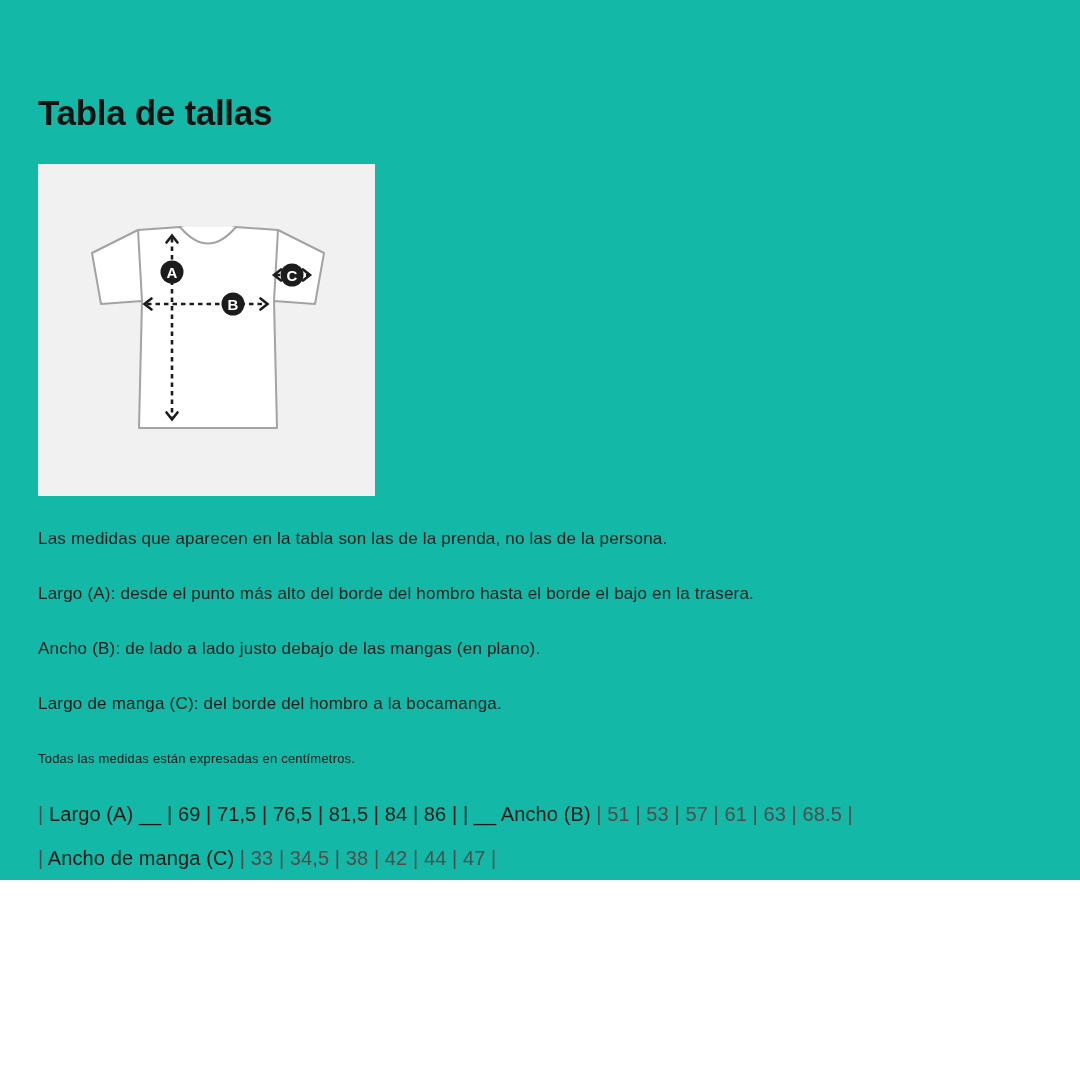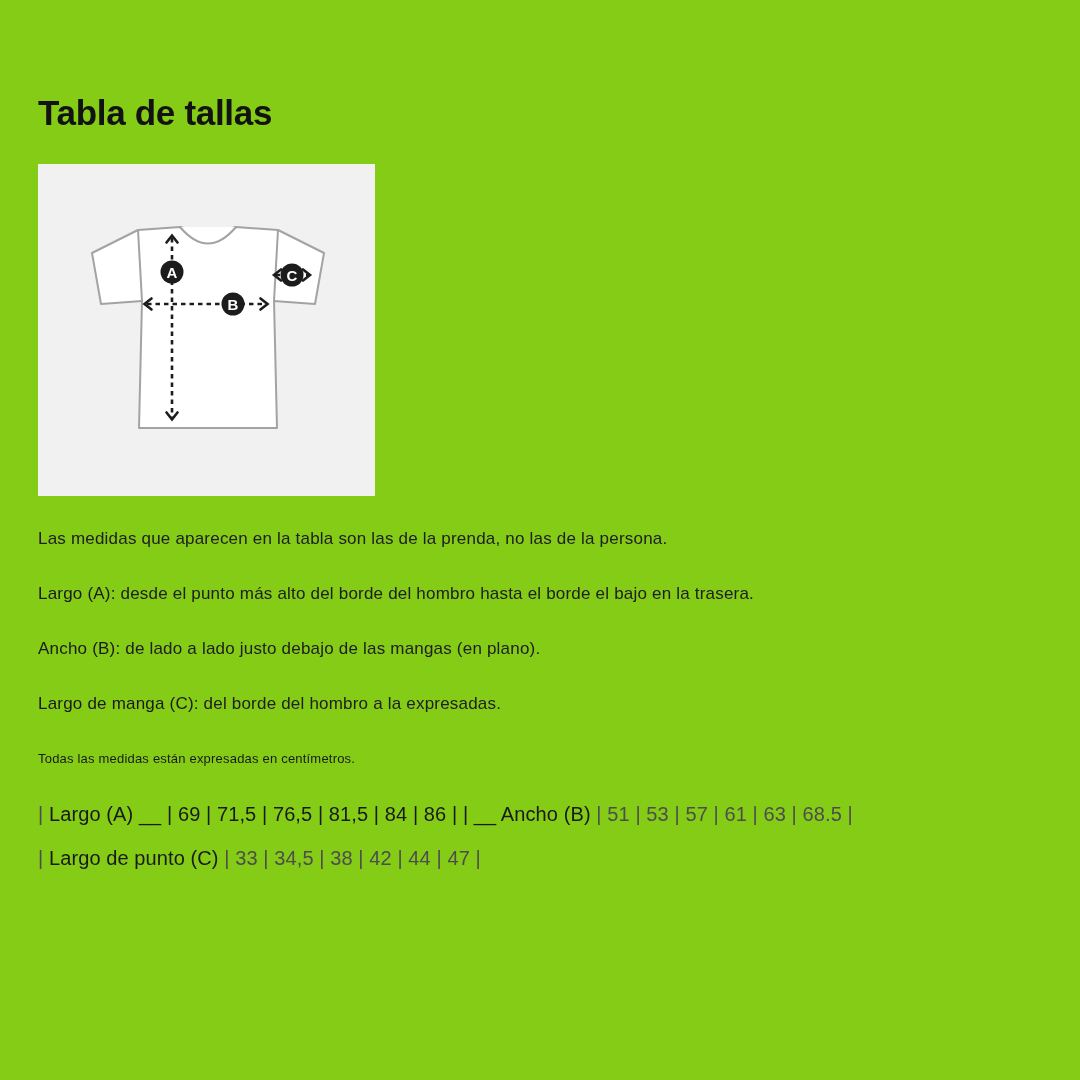--- a/index.html
+++ b/index.html
@@ -1,20 +1,20 @@
 <!DOCTYPE html>
 <html><head>
 <meta charset="utf-8">
 <style>
   * { box-sizing: border-box; margin: 0; padding: 0; }
   html, body { background: #ffffff; }
   .page {
     width: 1080px;
-    height: 1080px;
-    background: #84cc16;
+    height: 880px;
+    background: #14b8a6;
     position: relative;
     overflow: hidden;
     font-family: "Liberation Sans", "DejaVu Sans", sans-serif;
   }
   .content {
     padding: 92px 38px 0 38px;
   }
   h1.title {
     font-size: 35px;
     line-height: 42px;
@@ -94,23 +94,23 @@
         <text x="254" y="116.5" text-anchor="middle" font-size="15" font-weight="bold" fill="#ffffff" font-family="Liberation Sans, DejaVu Sans, sans-serif">C</text>
       </svg>
     </div>
 
     <p class="body">Las medidas que aparecen en la tabla son las de la prenda, no las de la persona.</p>
 
     <p class="body"><b>Largo (A):</b><span> desde el punto más alto del borde del hombro hasta el borde el bajo en la trasera.</span></p>
 
     <p class="body"><b>Ancho (B):</b><span> de lado a lado justo debajo de las mangas (en plano).</span></p>
 
-    <p class="body"><b>Largo de manga (C):</b><span> del borde del hombro a la expresadas.</span></p>
+    <p class="body"><b>Largo de manga (C):</b><span> del borde del hombro a la bocamanga.</span></p>
 
     <p class="bold-note">Todas las medidas están expresadas en centímetros.</p>
 
 
     <p class="table-line"><span>| </span><b>Largo (A) __ | 69 | 71,5 | 76,5 | 81,5 | 84 | 86 | | __ Ancho (B)</b><span> | 51 | 53 | 57 | 61 | 63 | 68.5 |</span></p>
 
-    <p class="table-line"><span>| </span><b>Largo de punto (C)</b><span> | 33 | 34,5 | 38 | 42 | 44 | 47 |</span></p>
+    <p class="table-line"><span>| </span><b>Ancho de manga (C)</b><span> | 33 | 34,5 | 38 | 42 | 44 | 47 |</span></p>
 
   </div>
 </div>
 
 </body></html>

